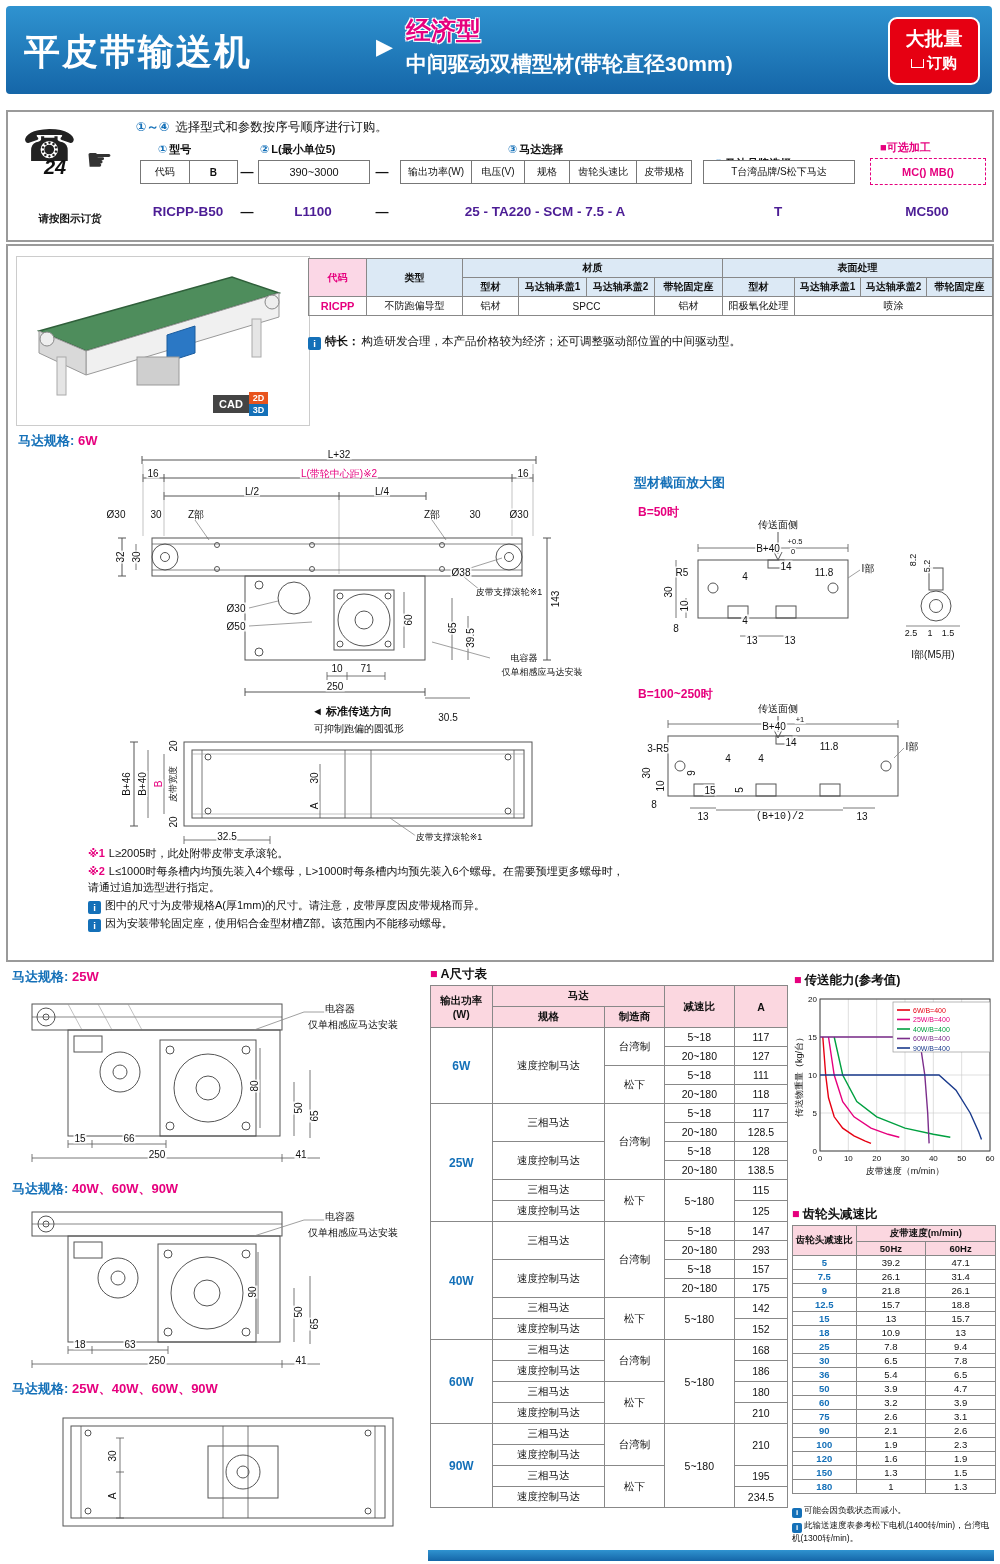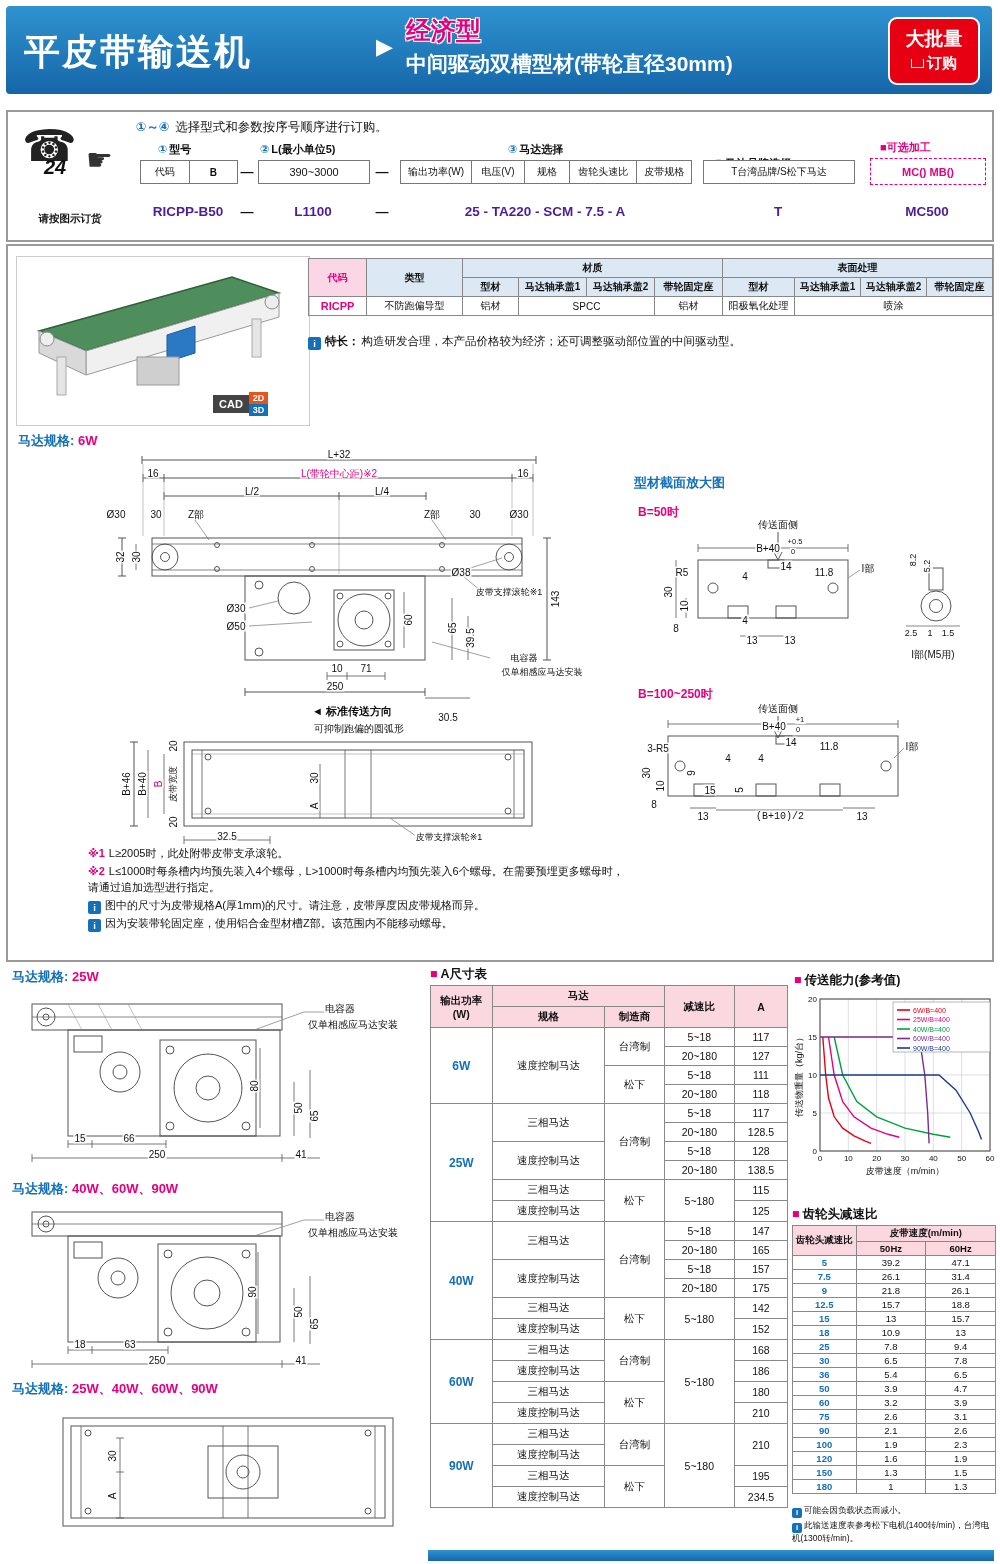--- a/index.html
+++ b/index.html
@@ -574,21 +574,21 @@
           </tr>
           <tr>
             <td rowspan="6" class="pw">40W</td>
             <td rowspan="2">三相马达</td>
             <td rowspan="4">台湾制</td>
             <td>5~18</td>
             <td>147</td>
           </tr>
           <tr>
             <td>20~180</td>
-            <td>165</td>
+            <td>293</td>
           </tr>
           <tr>
             <td rowspan="2">速度控制马达</td>
             <td>5~18</td>
             <td>157</td>
           </tr>
           <tr>
             <td>20~180</td>
             <td>175</td>
           </tr>

